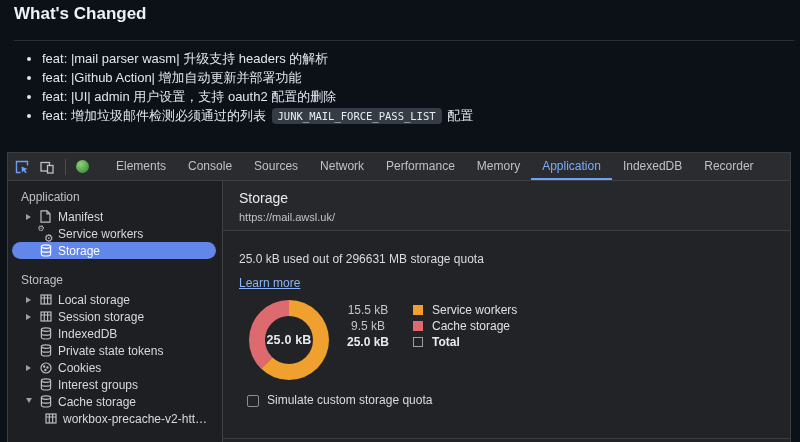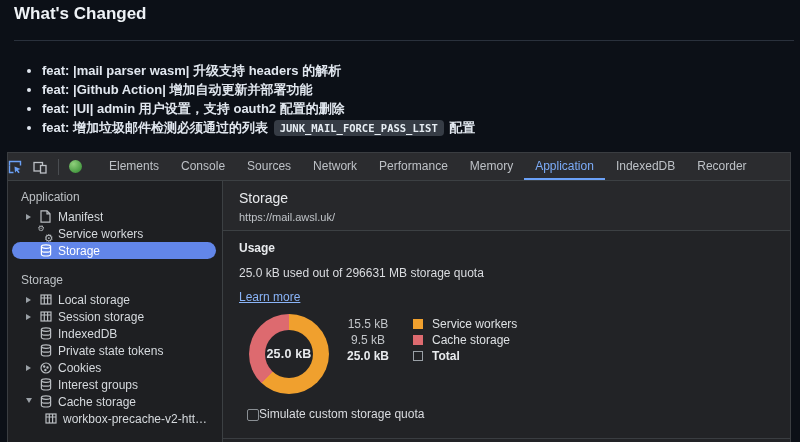--- a/index.html
+++ b/index.html
@@ -10,41 +10,41 @@
     color:#e1e7ef;
     position:relative;
   }
 
   
   .release { padding:4px 6px 0 14px; }
   .release h2 {
     font-size:17px; font-weight:700; color:#eef2f6;
     padding-bottom:16px; border-bottom:1px solid #2a313c;
   }
-  .release ul { list-style:disc; margin:20px 0 0 0; padding-left:28px;font-weight:bold; }
+  .release ul { list-style:disc; margin:8px 0 0 0; padding-left:28px; }
   .release li { font-size:13px; line-height:19px; color:#e1e7ef; }
   .chip {
     font-family:"DejaVu Sans Mono","Liberation Mono",monospace;
     font-size:10.5px; color:#e6edf3; background:#363c45;
     border-radius:4px; padding:2px 6px; margin:0 2px;
   }
   .notice {
     margin:14px 0 0 -6px;
     font-size:15px; font-weight:700; color:#2f81f7;
   }
 
   
   .devtools {
     position:absolute; left:7px; top:152px; width:784px; height:290px;
     background:#202124; border:1px solid #3a3d41; border-bottom:none;
     font-size:12px; color:#d5d9dd; overflow:hidden;
   }
   .tabbar {
     height:28px; background:#2b2c2f; border-bottom:1px solid #3c4043;
-    display:flex; align-items:center; 
+    display:flex; align-items:center; padding-left:7px;
   }
   .tb-icon { width:14px; height:14px; display:inline-flex; align-items:center; justify-content:center; margin-right:11px; }
   .tb-sep { width:1px; height:16px; background:#4a4d51; margin:0 10px 0 0; }
   .green-dot { width:13px; height:13px; border-radius:50%;
     background:radial-gradient(circle at 35% 30%, #8fd07b, #4a9c44 70%, #357a33); margin-right:8px; }
   .tabs { display:flex; height:100%; margin-left:8px; }
   .tab {
     padding:0 11px; display:flex; align-items:center; height:100%;
     color:#bdc1c6; font-size:12px; cursor:default; border-bottom:2px solid transparent;
   }
@@ -91,21 +91,21 @@
     font-size:12.5px; font-weight:700; color:#e8eaed; letter-spacing:.2px;
   }
   .legend { padding-top:2px; }
   .lrow { display:flex; align-items:center; height:16px; font-size:12px; }
   .lval { width:78px; text-align:center; color:#c2c5c9; flex:none; }
   .lval.total { font-weight:700; color:#e8eaed; }
   .swatch { width:10px; height:10px; margin-left:6px; flex:none; }
   .swatch.outline { background:transparent !important; border:1px solid #9aa0a6; }
   .llabel { margin-left:9px; color:#dde0e3; white-space:nowrap; }
   .llabel.total { font-weight:700; color:#e8eaed; }
-  .sim-row { display:flex; align-items:flex-end; margin:13px 0 0 8px; }
+  .sim-row { display:flex; align-items:flex-end; margin:13px 0 0 8px; gap:8px; }
   .cbox { width:12px; height:12px; border:1px solid #8a8f94; border-radius:2px; background:transparent; flex:none; }
   .sim-label { font-size:12px; color:#dadce0; }
   .main-bottom-line { position:absolute; left:0; right:0; bottom:3px; border-top:1px solid #3a3d41; }
 </style>
 </head>
 <body>
 
 <div class="release">
   <h2>What's Changed</h2>
   <ul>
@@ -283,21 +283,20 @@
       </div>
 
     </div>
 
     <div class="main">
       <div class="main-head">
         <div class="main-title">Storage</div>
         <div class="origin">https://mail.awsl.uk/</div>
       </div>
       <div class="usage">
-        <div class="usage-head">Usage</div>
         <div class="usage-text">25.0 kB used out of 296631 MB storage quota</div>
         <a class="learn">Learn more</a>
 
         <div class="chart-row">
           <div class="donut" style="background: conic-gradient(rgb(240, 160, 46) 0deg, rgb(240, 160, 46) 223.2deg, rgb(221, 106, 111) 223.2deg, rgb(221, 106, 111) 360deg);">
             <div class="hole">25.0 kB</div>
           </div>
           <div class="legend">
             <div class="lrow">
               <span class="lval">15.5 kB</span>

